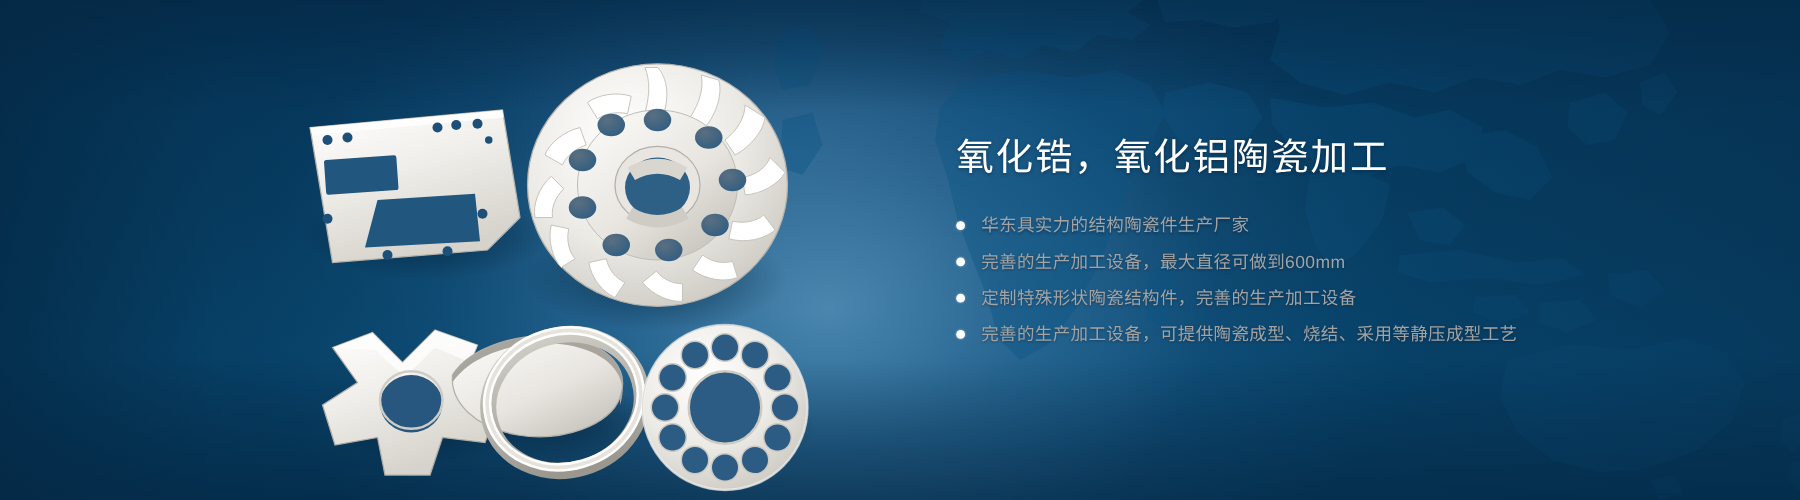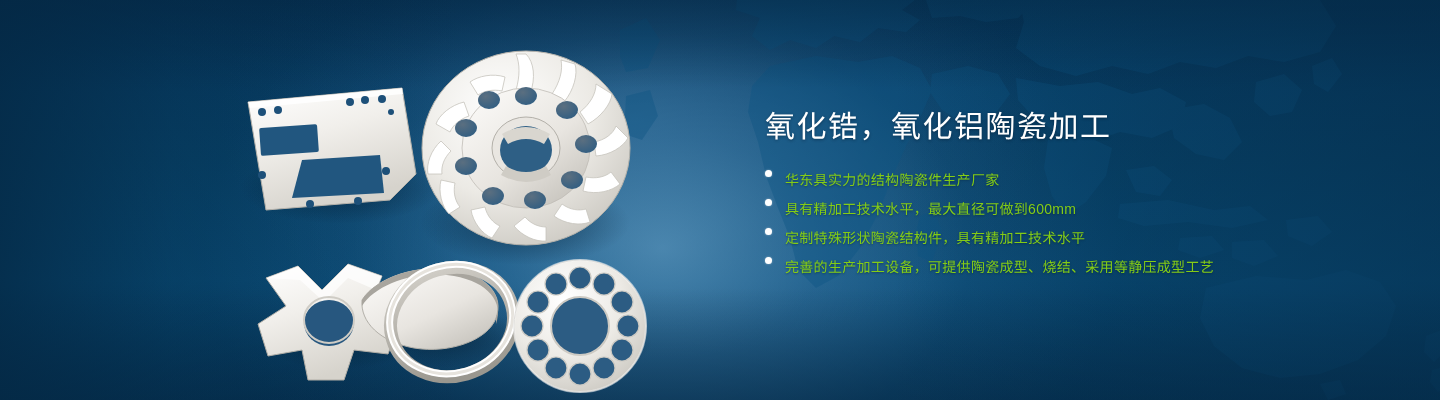--- a/index.html
+++ b/index.html
@@ -99,22 +99,23 @@
     text-shadow: 0 1px 3px rgba(0,20,40,0.45);
     white-space: nowrap;
   }
   .bullets {
     list-style: none;
     margin: 0;
     padding: 0;
   }
   .bullet {
     display: flex;
+    align-items: center;
     margin-bottom: 9px;
-    color: #84cc16;
+    color: #a3a3a3;
     font-size: 14px;
     line-height: 20px;
     letter-spacing: 0.3px;
     text-shadow: 0 1px 2px rgba(0,20,40,0.40);
     white-space: nowrap;
   }
   .bullet-dot {
     flex: 0 0 auto;
     width: 7px;
     height: 7px;
@@ -333,26 +334,26 @@
 
     <ul class="bullets">
 
       <li class="bullet">
         <span class="bullet-dot"></span>
         <span class="bullet-text">华东具实力的结构陶瓷件生产厂家</span>
       </li>
 
       <li class="bullet">
         <span class="bullet-dot"></span>
-        <span class="bullet-text">具有精加工技术水平，最大直径可做到600mm</span>
+        <span class="bullet-text">完善的生产加工设备，最大直径可做到600mm</span>
       </li>
 
       <li class="bullet">
         <span class="bullet-dot"></span>
-        <span class="bullet-text">定制特殊形状陶瓷结构件，具有精加工技术水平</span>
+        <span class="bullet-text">定制特殊形状陶瓷结构件，完善的生产加工设备</span>
       </li>
 
       <li class="bullet">
         <span class="bullet-dot"></span>
         <span class="bullet-text">完善的生产加工设备，可提供陶瓷成型、烧结、采用等静压成型工艺</span>
       </li>
 
     </ul>
   </div>
 

